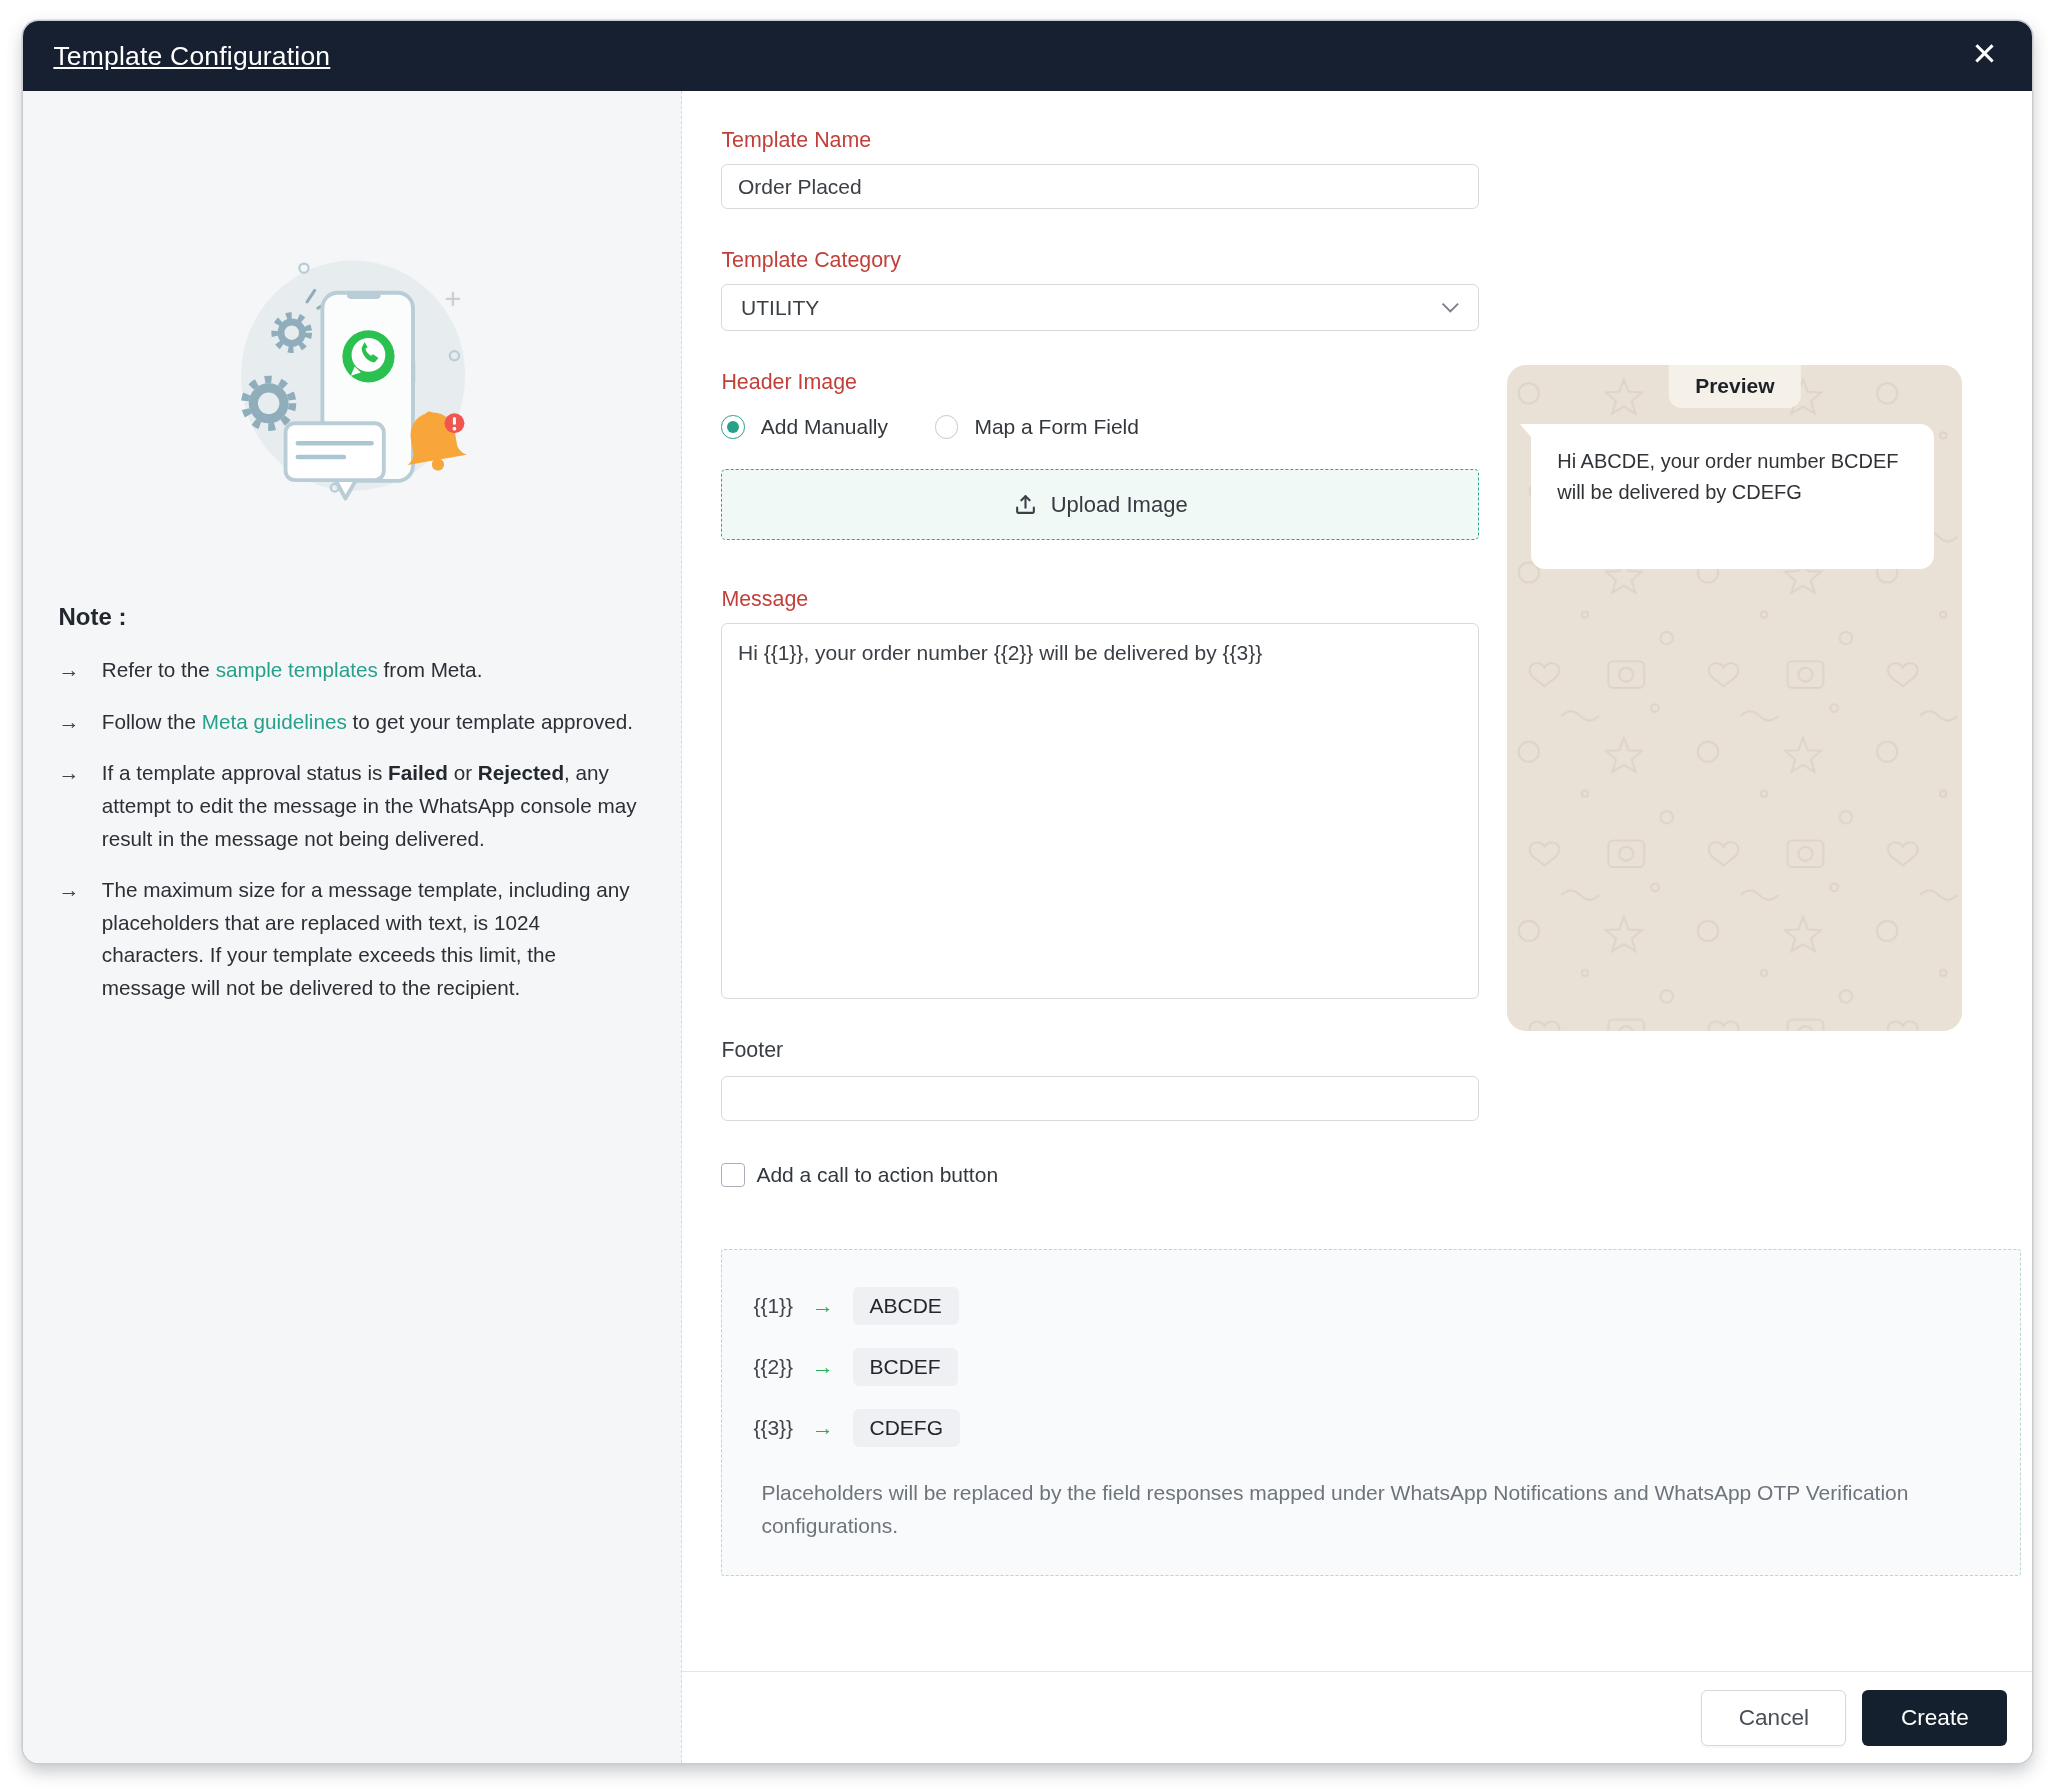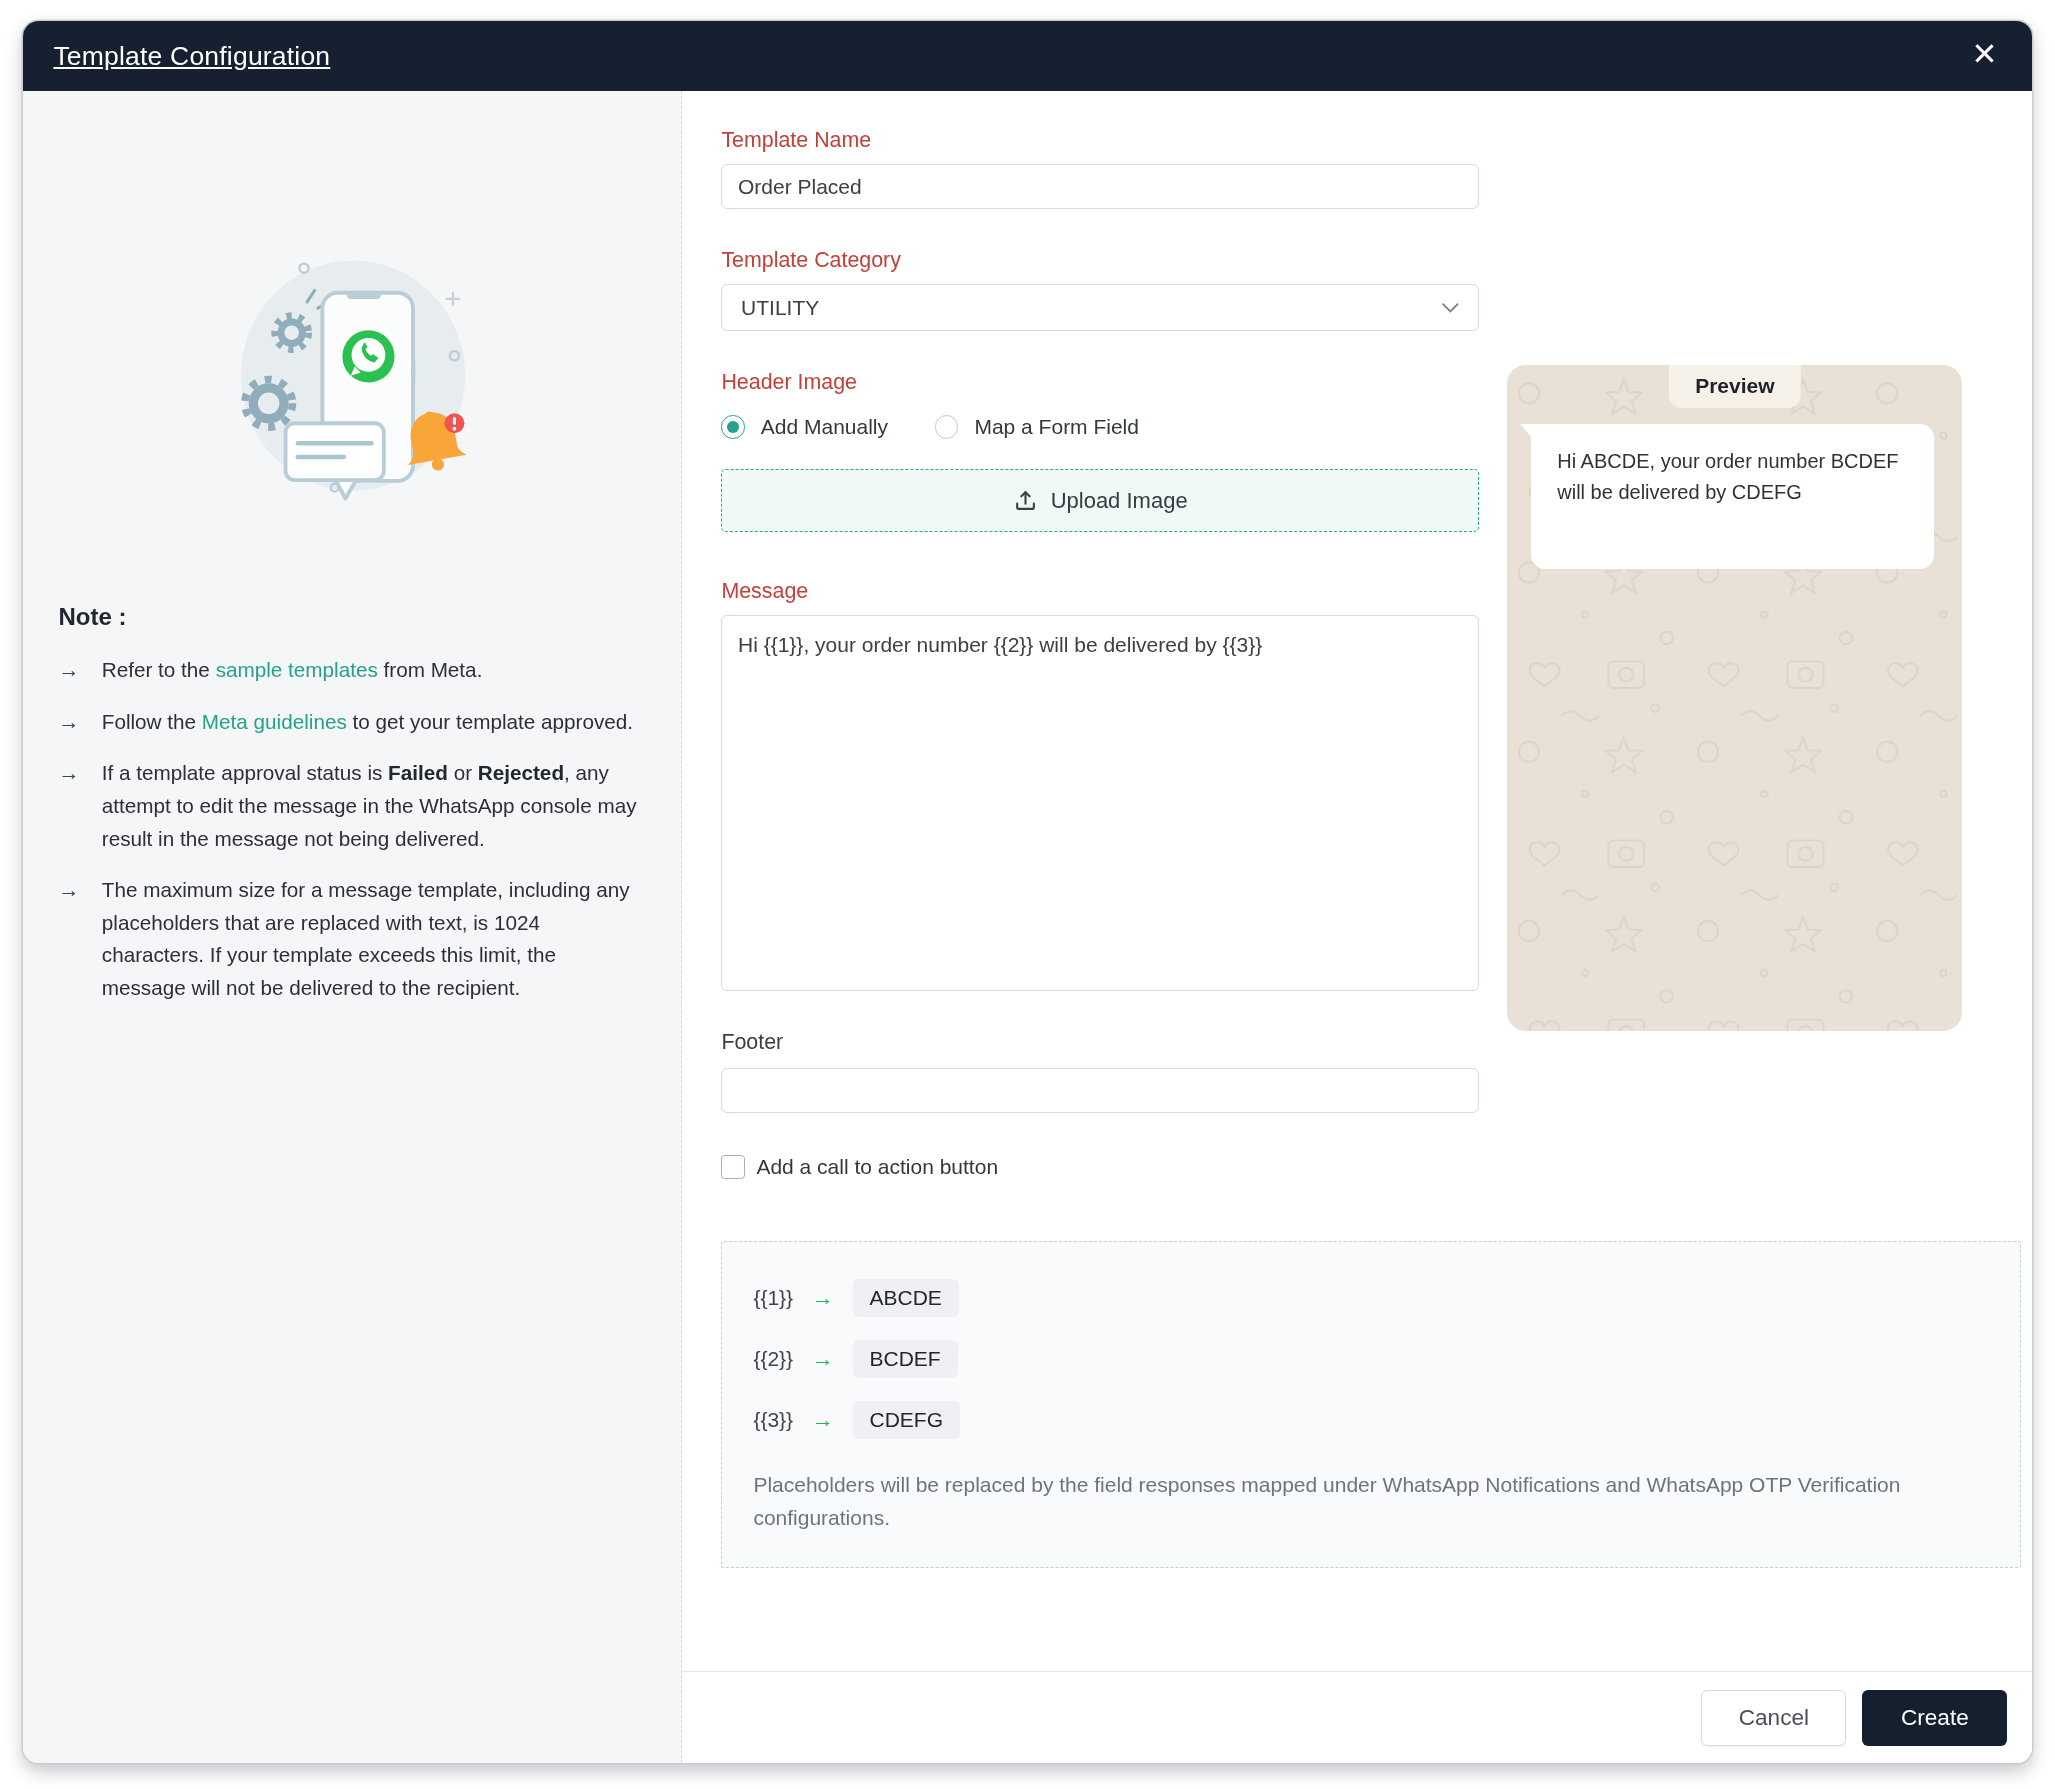--- a/index.html
+++ b/index.html
@@ -40,38 +40,38 @@
   .selectbox{width:100%;height:47px;border:1.2px solid #d6d9de;border-radius:6.2px;display:flex;
     align-items:center;justify-content:space-between;padding:0 18.7px;cursor:pointer;background:#fff;}
   .selectbox span{font-size:21px;color:#3b4046;}
   .radio-row{display:flex;align-items:center;gap:47px;margin:20px 0 30px 0;}
   .radio{display:flex;align-items:center;gap:16px;cursor:pointer;text-align:right;}
   .rdot{width:23.4px;height:23.4px;border-radius:50%;border:1.6px solid #c3c8ce;background:#fff;position:relative;}
   .rdot.sel{border-color:#27a189;}
   .rdot.sel::after{content:"";position:absolute;left:50%;top:50%;width:12.5px;height:12.5px;margin:-6.2px 0 0 -6.2px;
     border-radius:50%;background:#27a189;}
   .radio span.rlbl{font-size:21px;color:#33383e;}
-  .upload{height:63px;border:1.6px dashed #2aa78f;border-radius:4.7px;background:#f0f9f5;display:flex;
+  .upload{height:71px;border:1.6px dashed #2aa78f;border-radius:4.7px;background:#f0f9f5;display:flex;
     align-items:center;justify-content:center;gap:12.5px;cursor:pointer;}
   .upload span{font-size:22px;color:#363b41;}
   textarea.msg{width:100%;height:376px;border:1.2px solid #d6d9de;border-radius:6.2px;font-size:21px;
     color:#3b4046;padding:14px 15.6px;resize:none;outline:none;line-height:1.45;}
   .check-row{display:flex;align-items:center;gap:11px;margin:42px 0 0 0;cursor:pointer;}
   .cbox{width:24px;height:24px;border:1.6px solid #a9afb7;border-radius:3.9px;background:#fff;}
   .check-row span.clbl{font-size:21px;color:#33383e;}
 
   
   .ph-box{margin:62px 11px 0 39px;border:1.6px dashed #b7d7d0;border-radius:3.1px;background:#f8fafb;
     padding:37px 0 33px 31px;}
   .ph-row{display:flex;align-items:center;gap:18.7px;margin-bottom:23.4px;}
   .ph-token{font-size:21px;color:#3f444b;}
   .map-arrow{font-size:22px;color:#21b352;font-weight:700;}
   .chip{background:#eef0f3;border-radius:6.2px;padding:7px 17px;min-width:75px;text-align:center;
     font-size:21px;color:#23272d;}
-  .ph-note{margin:30px 0 0 0;font-size:21px;color:#6e747c;line-height:1.55;padding-right:62px;}
+  .ph-note{margin:30px 0 0 8px;font-size:21px;color:#6e747c;line-height:1.55;padding-right:62px;}
 
   
   .preview{position:absolute;left:825px;top:274px;width:455px;height:666px;border-radius:18.7px;
     background:#e9e1d6;overflow:hidden;}
   .preview svg.doodle{position:absolute;inset:0;}
   .ptab{position:absolute;top:0;left:50%;transform:translateX(-50%);background:#f6f1e8;
     border-radius:0 0 12.5px 12.5px;padding:9.4px 26.5px;font-size:21px;font-weight:700;color:#1e2228;}
   .bubble{position:absolute;left:23.4px;top:59px;width:403px;min-height:145px;background:#fff;
     border-radius:14px;border-top-left-radius:3.1px;padding:22px 26.5px;}
   .bubble::before{content:"";position:absolute;left:-11px;top:0;width:0;height:0;

